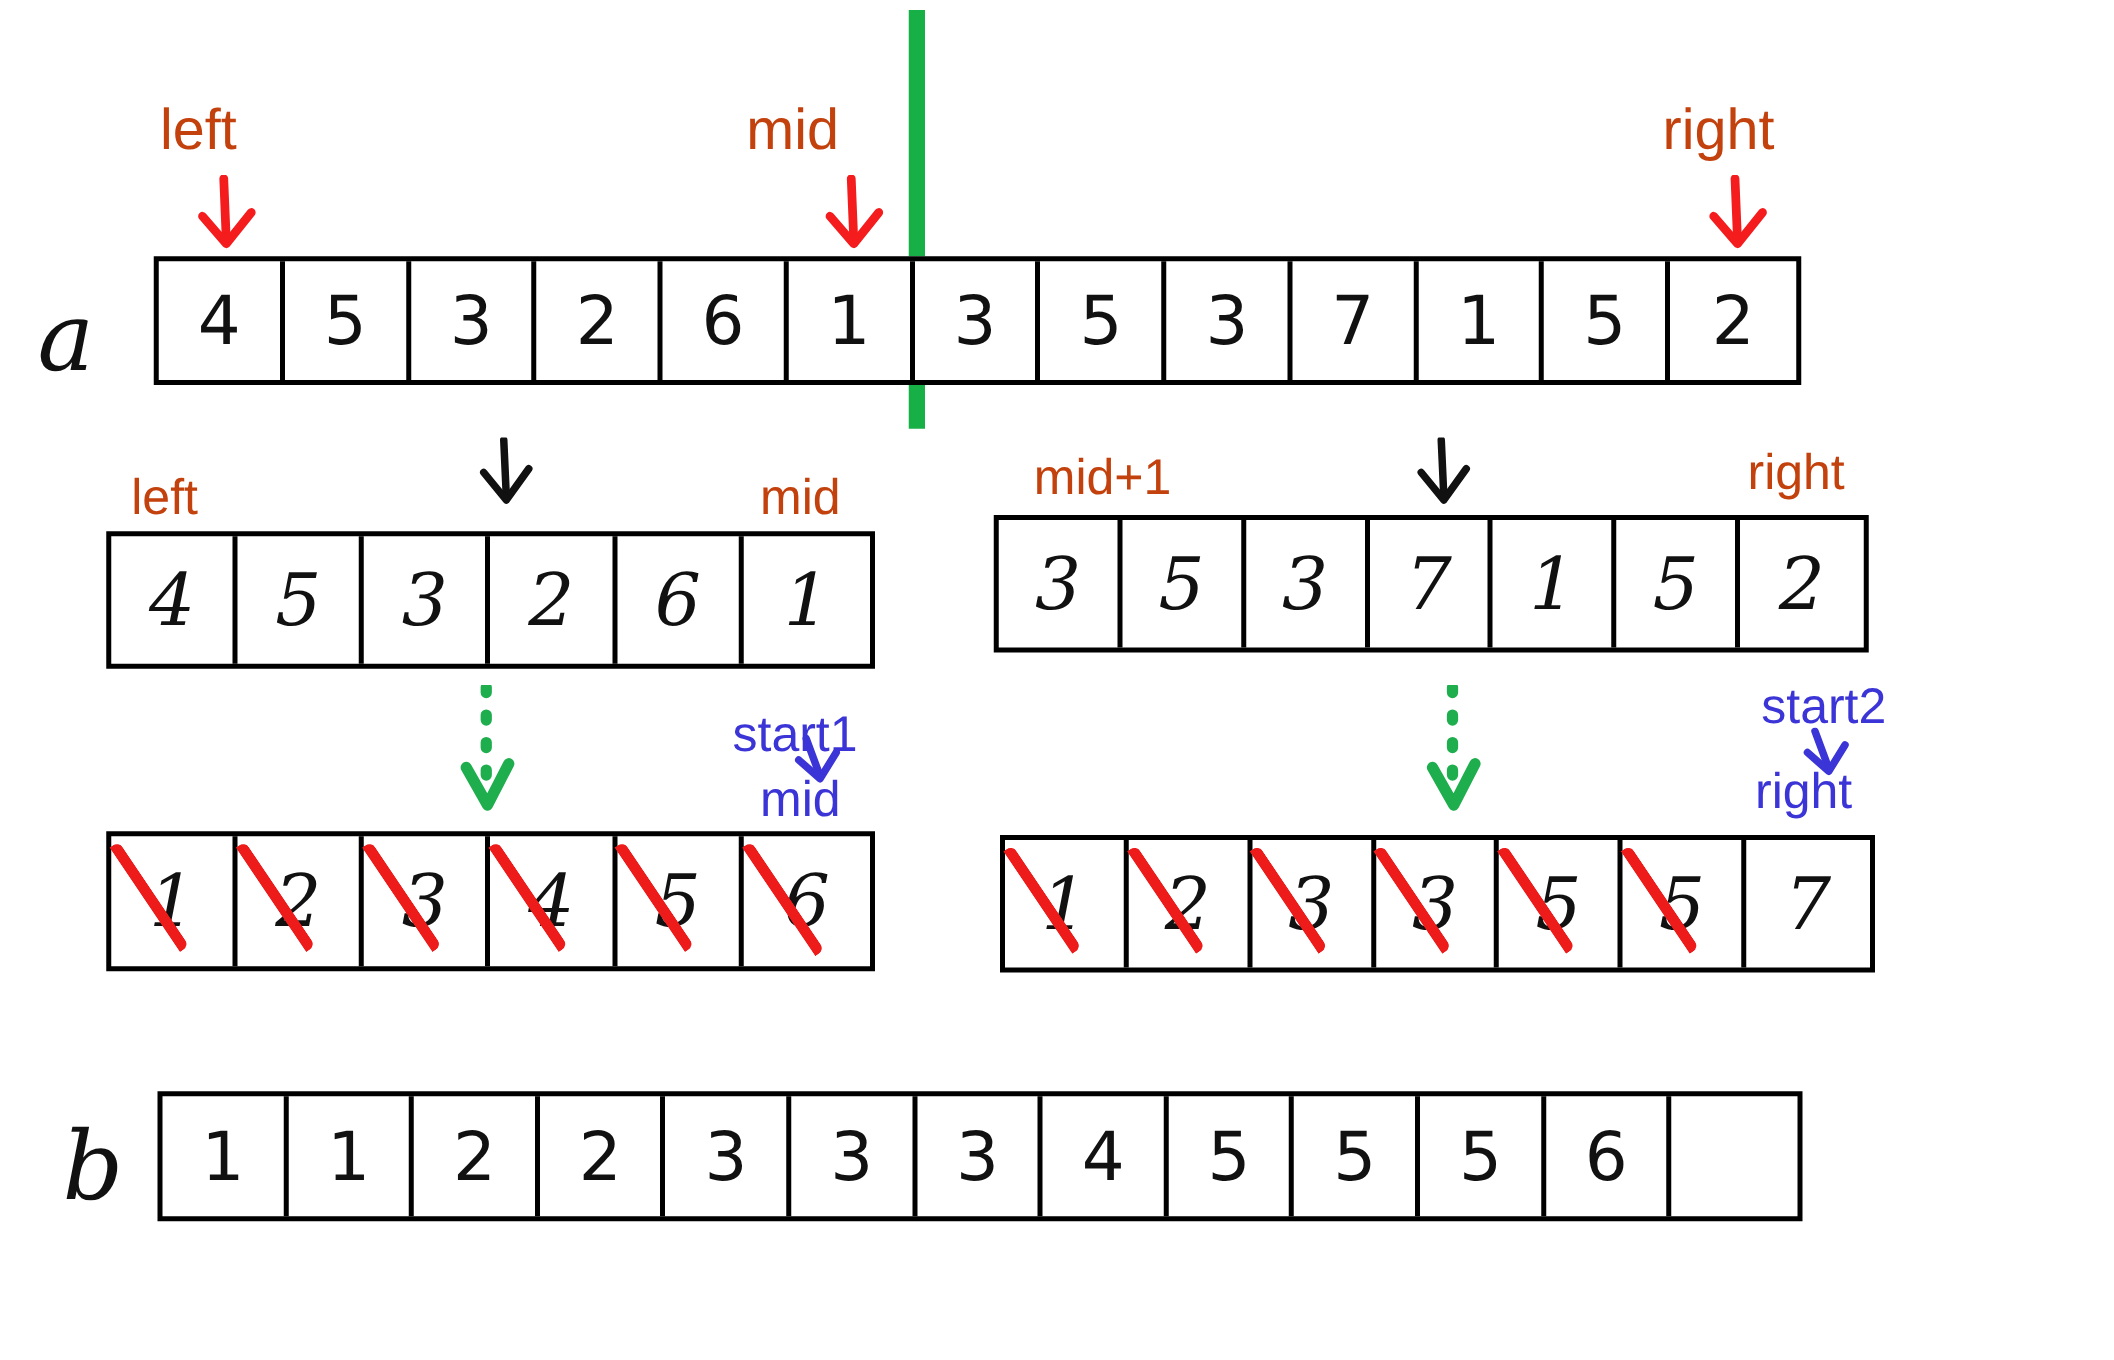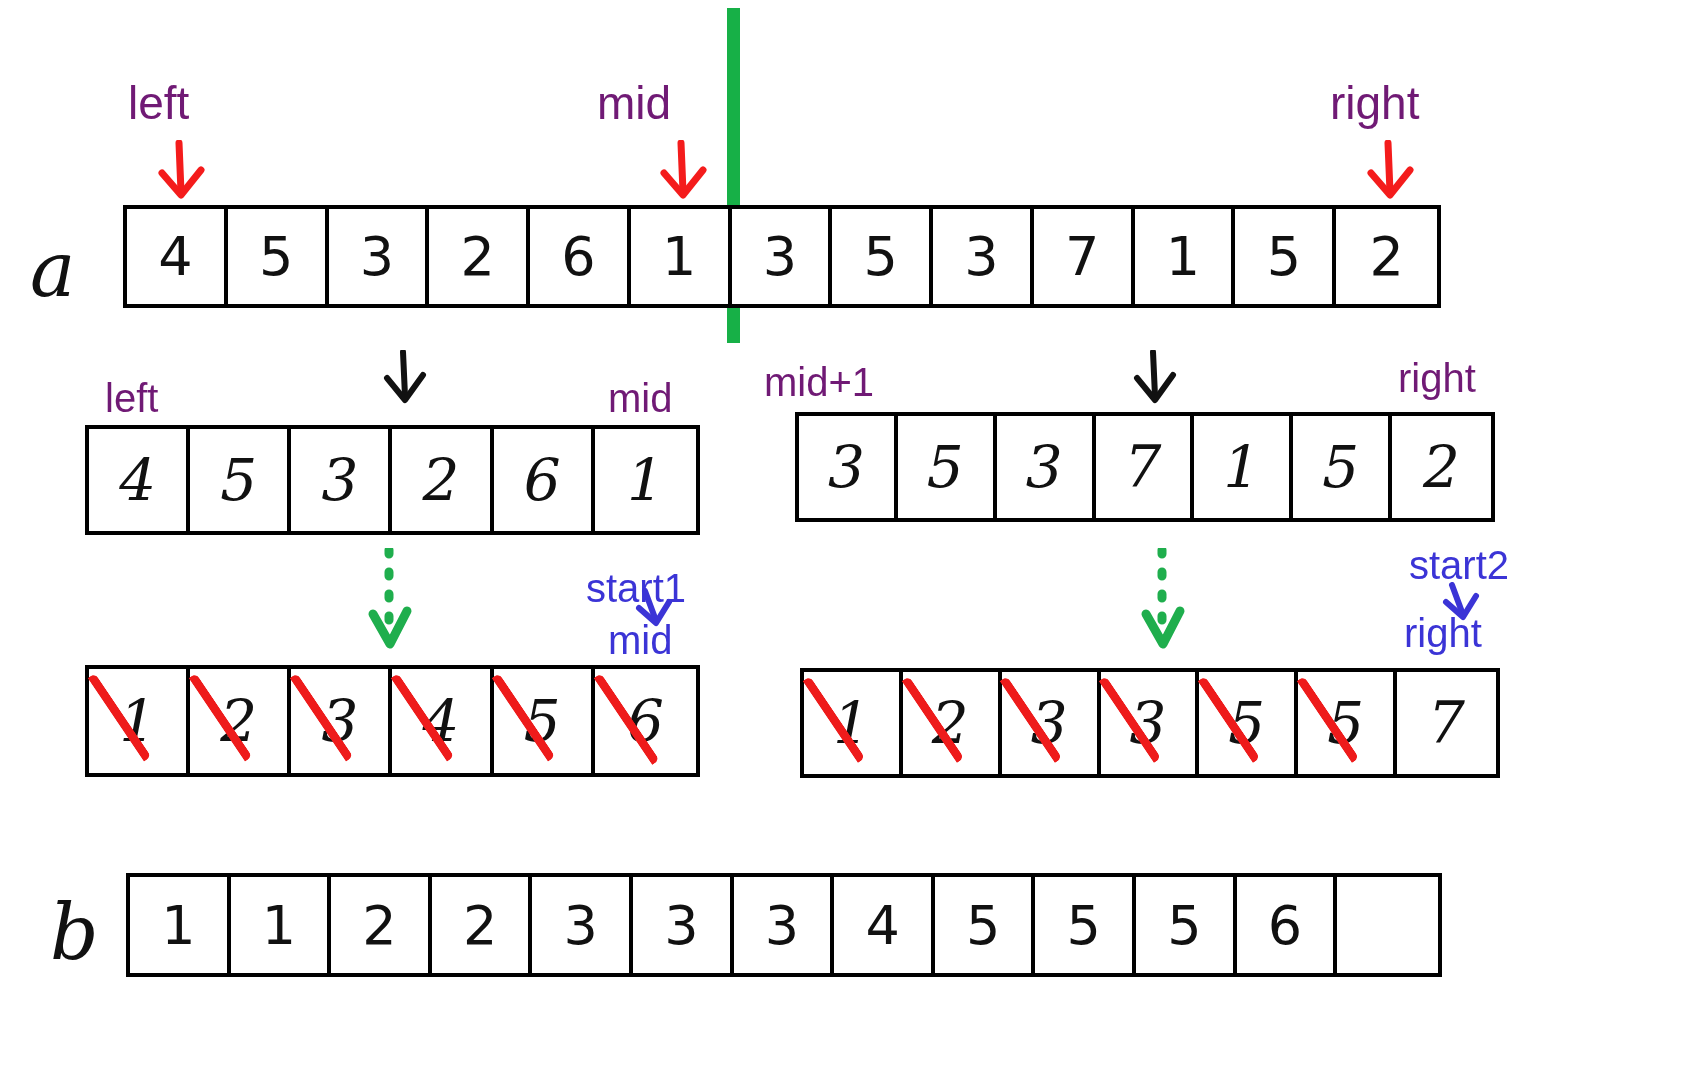--- a/index.html
+++ b/index.html
@@ -12,21 +12,21 @@
   }
   .canvas{position:absolute;inset:0;}
 
   
   .lbl{
     position:absolute;
     font-family:"Liberation Sans", sans-serif;
     white-space:nowrap;
     line-height:1;
   }
-  .lbl-red{color:#701a75;}
+  .lbl-red{color:#c2410c;}
   .lbl-blue{color:#3b34d6;}
   .lbl-lg{font-size:46px;}
   .lbl-md{font-size:40px;}
 
   
   .array{
     position:absolute;
     display:flex;
     box-sizing:border-box;
     border:4px solid #000;
@@ -174,21 +174,21 @@
         <span class="val">2</span>
       </div>
       <div class="cell" style="width: 16.6667%;">
         <span class="val">6</span>
       </div>
       <div class="cell" style="width: 16.6667%;">
         <span class="val">1</span>
       </div>
     </div>
 
-  <div class="lbl lbl-red lbl-md" style="left:764px;top:362px;">mid+1</div>
+  <div class="lbl lbl-red lbl-md" style="left:827px;top:362px;">mid+1</div>
   <div class="lbl lbl-red lbl-md" style="left:1398px;top:358px;">right</div>
 
   <svg class="arrow" style="left:1125px;top:350px;" width="60" height="62" viewBox="0 0 60 62">
     <path d="M28 2 L30 46" stroke="#111" stroke-width="6" fill="none" stroke-linecap="round"></path>
     <path d="M12 28 L30 50 L48 25" stroke="#111" stroke-width="6" fill="none" stroke-linecap="round" stroke-linejoin="round"></path>
   </svg>
 
   <div class="array hand" id="row-right-half" style="left:795px;top:412px;width:700px;height:110px;">
       <div class="cell" style="width: 14.2857%;">
         <span class="val">3</span>

